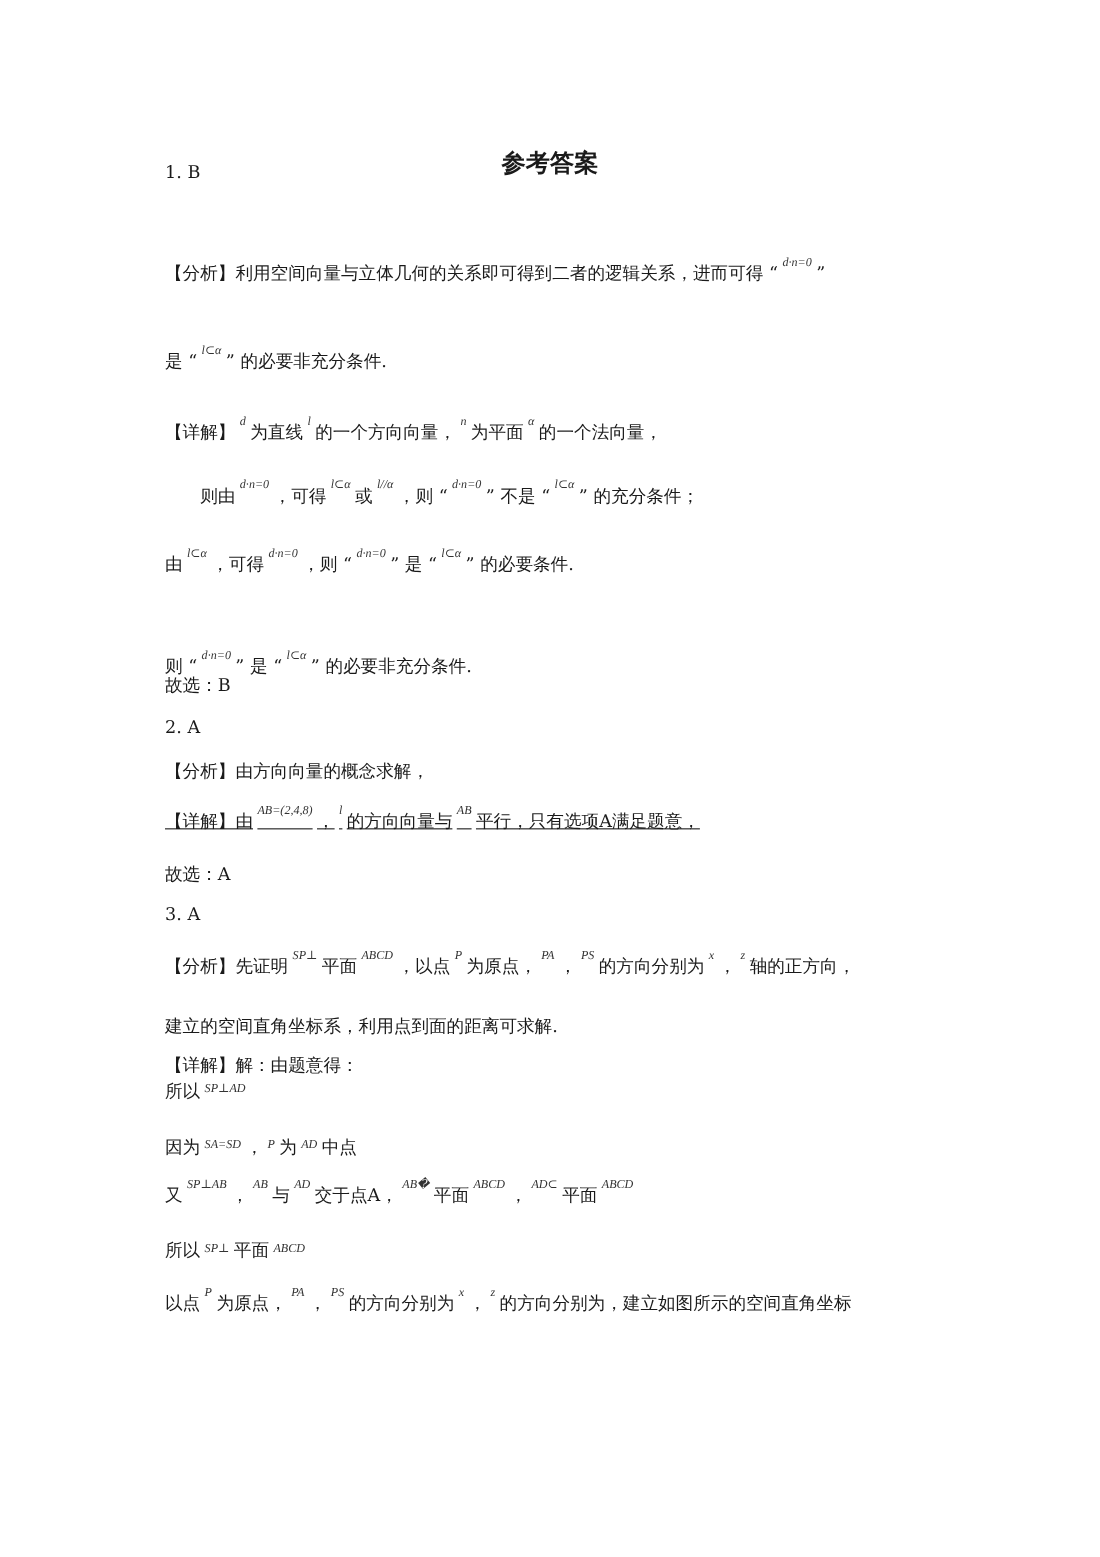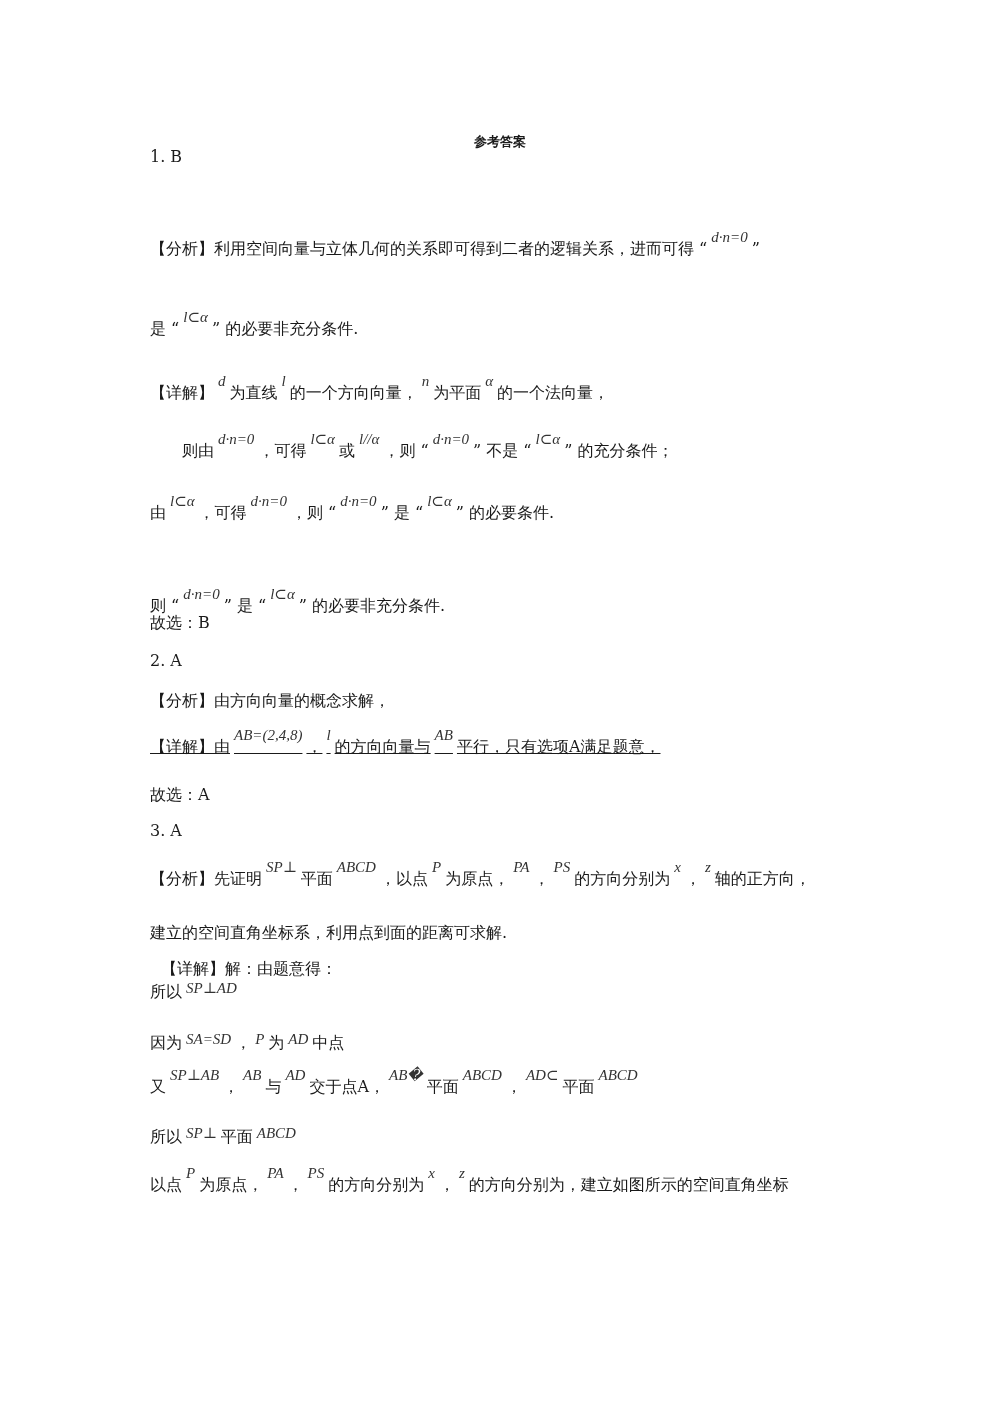--- a/index.html
+++ b/index.html
@@ -3,30 +3,30 @@
 <meta charset="utf-8">
 <style>
   html, body { margin: 0; padding: 0; background: #ffffff; }
   body {
     width: 1000px; height: 1415px; position: relative; overflow: hidden;
     font-family: "DejaVu Serif", "Liberation Serif", serif;
     color: #1a1a1a;
   }
   .page-title {
     position: absolute; left: 0; width: 1000px; top: 133px;
-    text-align: center; font-size: 13px; font-weight: bold;
+    text-align: center; font-size: 22px; font-weight: bold;
     font-family: "DejaVu Sans", sans-serif;
   }
   .line {
     position: absolute; left: 150px; white-space: nowrap;
     font-size: 16px; line-height: 22px;
   }
   .m {
     font-family: "Liberation Serif", "DejaVu Serif", serif;
-    font-style: italic; font-size: 15px; color: #333;
+    font-style: italic; font-size: 11px; color: #333;
     position: relative; top: -12px; margin: 0 4px;
   }
   .m.low { top: -4px; }
 </style>
 </head>
 <body>
 
 <div class="page-title">参考答案</div>
 <div id="content">
     <div class="line" style="top: 146px;"><span>1.  B</span></div>
@@ -37,19 +37,19 @@
     <div class="line" style="top: 502px;"><span>由</span><span class="m">l⊂α</span><span>，可得</span><span class="m">d·n=0</span><span>，则 “</span><span class="m">d·n=0</span><span>” 是 “</span><span class="m">l⊂α</span><span>” 的必要条件.</span></div>
     <div class="line" style="top: 595px;"><span>则 “</span><span class="m">d·n=0</span><span>” 是 “</span><span class="m">l⊂α</span><span>” 的必要非充分条件.</span></div>
     <div class="line" style="top: 612px;"><span>故选：B</span></div>
     <div class="line" style="top: 650px;"><span>2.  A</span></div>
     <div class="line" style="top: 690px;"><span>【分析】由方向向量的概念求解，</span></div>
     <div class="line" style="top: 736px; text-decoration: underline;"><span>【详解】由</span><span class="m">AB=(2,4,8)</span><span>，</span><span class="m">l</span><span>的方向向量与</span><span class="m">AB</span><span>平行，只有选项A满足题意，</span></div>
     <div class="line" style="top: 784px;"><span>故选：A</span></div>
     <div class="line" style="top: 820px;"><span>3.  A</span></div>
     <div class="line" style="top: 868px;"><span>【分析】先证明</span><span class="m">SP⊥</span><span>平面</span><span class="m">ABCD</span><span>，以点</span><span class="m">P</span><span>为原点，</span><span class="m">PA</span><span>，</span><span class="m">PS</span><span>的方向分别为</span><span class="m">x</span><span>，</span><span class="m">z</span><span>轴的正方向，</span></div>
     <div class="line" style="top: 922px;"><span>建立的空间直角坐标系，利用点到面的距离可求解.</span></div>
-    <div class="line" style="top: 958px; margin-left: 11px;"><span>【详解】解：由题意得：</span></div>
+    <div class="line" style="top: 958px;"><span>【详解】解：由题意得：</span></div>
     <div class="line" style="top: 994px; margin-top: 38px;"><span>因为</span><span class="m low">SA=SD</span><span>，</span><span class="m low">P</span><span>为</span><span class="m low">AD</span><span>中点</span></div>
     <div class="line" style="top: 981px;"><span>所以</span><span class="m low">SP⊥AD</span></div>
     <div class="line" style="top: 1076px;"><span>又</span><span class="m">SP⊥AB</span><span>，</span><span class="m">AB</span><span>与</span><span class="m">AD</span><span>交于点A，</span><span class="m">AB�</span><span>平面</span><span class="m">ABCD</span><span>，</span><span class="m">AD⊂</span><span>平面</span><span class="m">ABCD</span></div>
     <div class="line" style="top: 1126px;"><span>所以</span><span class="m low">SP⊥</span><span>平面</span><span class="m low">ABCD</span></div>
     <div class="line" style="top: 1174px;"><span>以点</span><span class="m">P</span><span>为原点，</span><span class="m">PA</span><span>，</span><span class="m">PS</span><span>的方向分别为</span><span class="m">x</span><span>，</span><span class="m">z</span><span>的方向分别为，建立如图所示的空间直角坐标</span></div>
   </div>
 
 </body></html>

